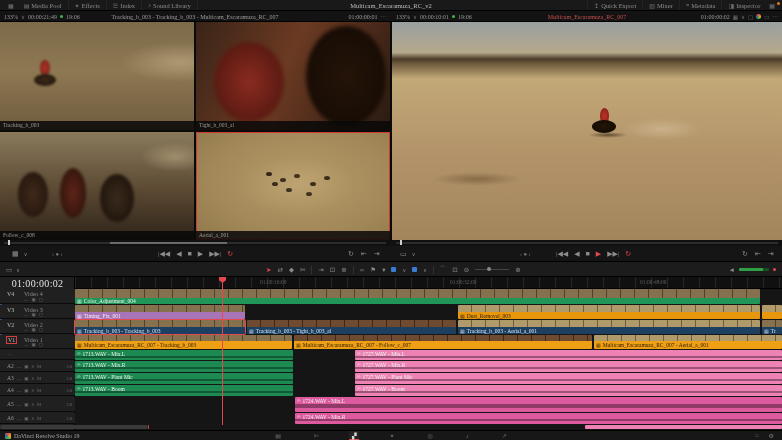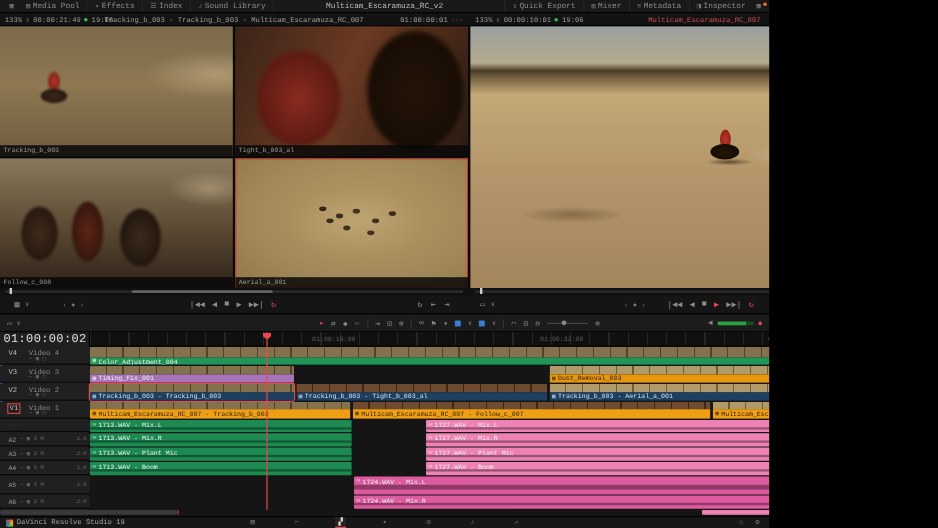--- a/index.html
+++ b/index.html
@@ -1,18 +1,18 @@
 <!DOCTYPE html>
 <html><head>
 <meta charset="utf-8">
 <style>
   *{margin:0;padding:0;box-sizing:border-box}
   html,body{background:#000}
-  #app{position:relative;width:641px;height:440px;background:#0d0d0d;overflow:hidden;
-       font-family:Liberation Mono, monospace;color:#9a9a9a;-webkit-font-smoothing:antialiased}
+  #app{position:relative;width:782px;height:440px;background:#0d0d0d;overflow:hidden;
+       font-family:Liberation Serif, serif;color:#9a9a9a;-webkit-font-smoothing:antialiased}
 
   
   .menubar{position:absolute;top:0;left:0;right:0;height:11px;background:#191919;border-bottom:1px solid #000;
            display:flex;align-items:center;font-size:6.5px;color:#8b8b8b}
   .mb-left,.mb-right{display:flex;align-items:center;height:100%}
   .mb-left{padding-left:4px}
   .mb-right{margin-left:auto;padding-right:4px}
   .mb-btn{display:flex;align-items:center;gap:2px;padding:0 6px;height:100%;border-right:1px solid #242424}
   .mb-right .mb-btn{border-right:none;border-left:1px solid #242424}
   .mb-ic{font-size:6px;color:#777}

